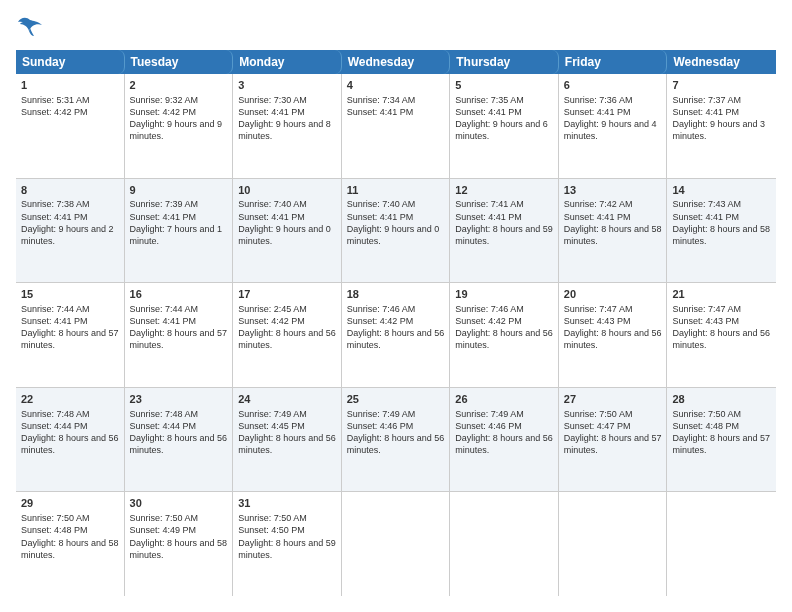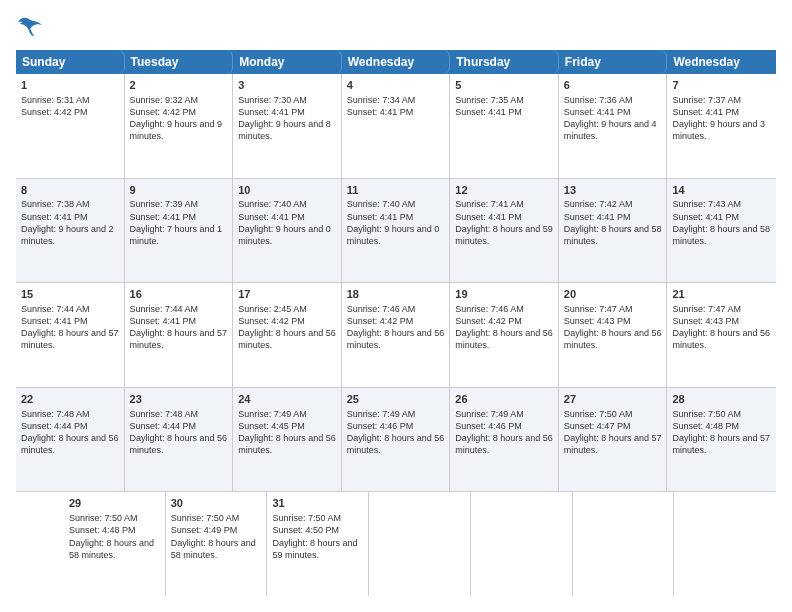--- a/index.html
+++ b/index.html
@@ -81,21 +81,20 @@
       flex: 1;
     }
     .cal-row {
       display: grid;
       grid-template-columns: repeat(7, 1fr);
       flex: 1;
       border-bottom: 1px solid #ccc;
     }
     .cal-row:last-child {
       border-bottom: none;
-      margin-left: 48px;
     }
     .cal-cell {
       padding: 4px 5px;
       border-right: 1px solid #ccc;
       font-size: 9px;
       color: #333;
       line-height: 1.35;
     }
     .cal-cell:last-child {
       border-right: none;
@@ -150,21 +149,21 @@
       <div>Thursday</div>
       <div>Friday</div>
       <div>Wednesday</div>
     </div>
     <div class="cal-body" id="cal-body">
     <div class="cal-row">
           <div class="cal-cell"><span class="day-num">1</span><span>Sunrise: 5:31 AM</span><br><span>Sunset: 4:42 PM</span><br></div>
           <div class="cal-cell"><span class="day-num">2</span><span>Sunrise: 9:32 AM</span><br><span>Sunset: 4:42 PM</span><br><span>Daylight: 9 hours and 9 minutes.</span></div>
           <div class="cal-cell"><span class="day-num">3</span><span>Sunrise: 7:30 AM</span><br><span>Sunset: 4:41 PM</span><br><span>Daylight: 9 hours and 8 minutes.</span></div>
           <div class="cal-cell"><span class="day-num">4</span><span>Sunrise: 7:34 AM</span><br><span>Sunset: 4:41 PM</span><br></div>
-          <div class="cal-cell"><span class="day-num">5</span><span>Sunrise: 7:35 AM</span><br><span>Sunset: 4:41 PM</span><br></div>
+          <div class="cal-cell"><span class="day-num">5</span><span>Sunrise: 7:35 AM</span><br><span>Sunset: 4:41 PM</span><br><span>Daylight: 9 hours and 6 minutes.</span></div>
           <div class="cal-cell"><span class="day-num">6</span><span>Sunrise: 7:36 AM</span><br><span>Sunset: 4:41 PM</span><br><span>Daylight: 9 hours and 4 minutes.</span></div>
           <div class="cal-cell"><span class="day-num">7</span><span>Sunrise: 7:37 AM</span><br><span>Sunset: 4:41 PM</span><br><span>Daylight: 9 hours and 3 minutes.</span></div>
         </div>
         <div class="cal-row">
           <div class="cal-cell"><span class="day-num">8</span><span>Sunrise: 7:38 AM</span><br><span>Sunset: 4:41 PM</span><br><span>Daylight: 9 hours and 2 minutes.</span></div>
           <div class="cal-cell"><span class="day-num">9</span><span>Sunrise: 7:39 AM</span><br><span>Sunset: 4:41 PM</span><br><span>Daylight: 7 hours and 1 minute.</span></div>
           <div class="cal-cell"><span class="day-num">10</span><span>Sunrise: 7:40 AM</span><br><span>Sunset: 4:41 PM</span><br><span>Daylight: 9 hours and 0 minutes.</span></div>
           <div class="cal-cell"><span class="day-num">11</span><span>Sunrise: 7:40 AM</span><br><span>Sunset: 4:41 PM</span><br><span>Daylight: 9 hours and 0 minutes.</span></div>
           <div class="cal-cell"><span class="day-num">12</span><span>Sunrise: 7:41 AM</span><br><span>Sunset: 4:41 PM</span><br><span>Daylight: 8 hours and 59 minutes.</span></div>
           <div class="cal-cell"><span class="day-num">13</span><span>Sunrise: 7:42 AM</span><br><span>Sunset: 4:41 PM</span><br><span>Daylight: 8 hours and 58 minutes.</span></div>

